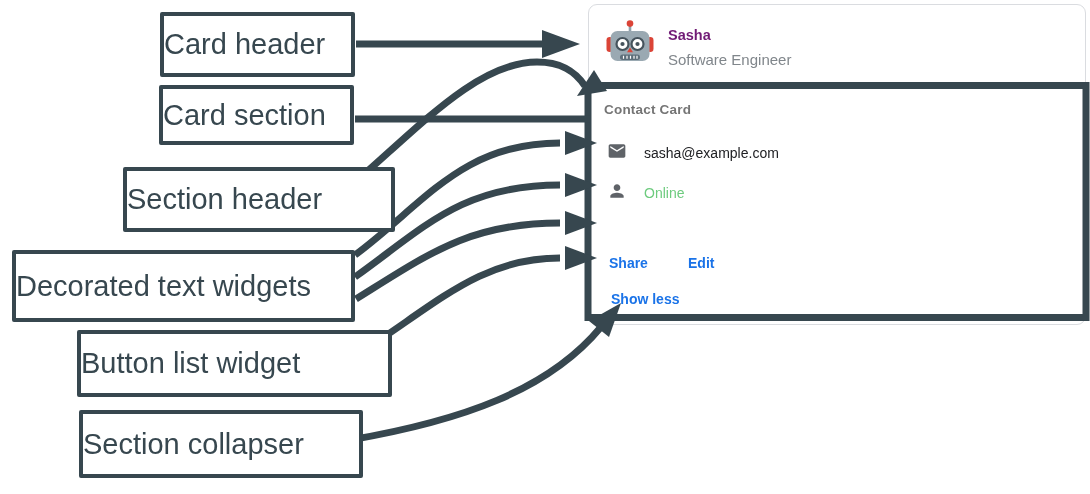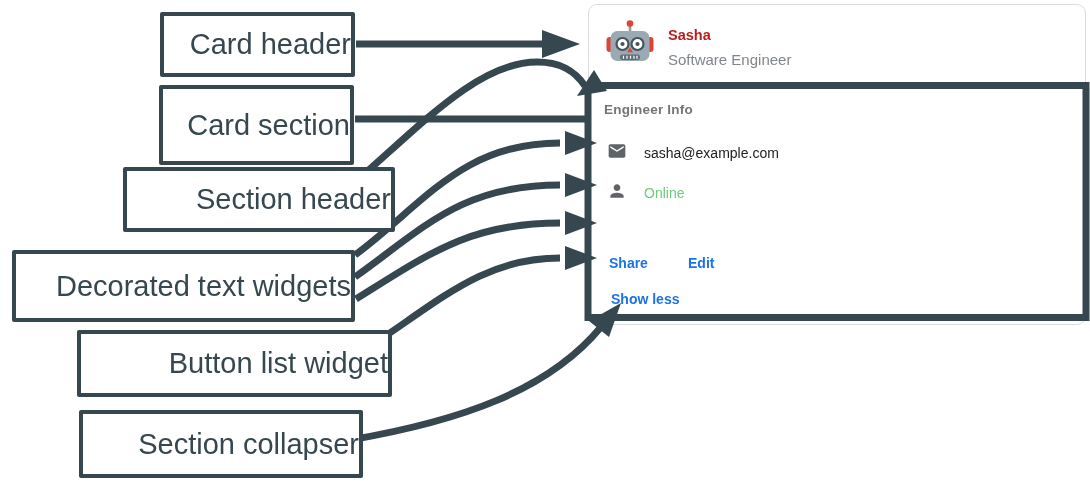--- a/index.html
+++ b/index.html
@@ -3,37 +3,37 @@
 <meta charset="utf-8">
 <style>
   html,body{margin:0;padding:0;background:#ffffff;}
   body{font-family:"Liberation Sans","DejaVu Sans",sans-serif;}
   .stage{position:relative;width:1090px;height:494px;background:#ffffff;overflow:hidden;}
 
   
   .label-box{
     position:absolute;box-sizing:border-box;
     border:4px solid #37474F;border-radius:2px;background:#ffffff;
-    display:flex;align-items:center;justify-content:flex-end;
+    display:flex;align-items:center;justify-content:flex-start;
     font-size:29px;color:#37474F;letter-spacing:0;white-space:nowrap;
   }
 
   
   svg.overlay{position:absolute;left:0;top:0;width:1090px;height:494px;pointer-events:none;}
   .arrow{stroke:#37474F;stroke-width:7;fill:none;}
   .ahead{fill:#37474F;stroke:none;}
   .section-highlight{stroke:#37474F;stroke-width:7;fill:none;}
 
   
   .card{
     position:absolute;left:588px;top:4px;width:498px;height:321px;box-sizing:border-box;
     background:#ffffff;border:1px solid #DADCE0;border-radius:9px;
   }
   .avatar{position:absolute;left:16px;top:13px;width:50px;height:50px;}
-  .card-name{position:absolute;left:79px;top:22px;font-size:14.5px;font-weight:700;color:#b91c1c;}
+  .card-name{position:absolute;left:79px;top:22px;font-size:14.5px;font-weight:700;color:#701a75;}
   .card-subtitle{position:absolute;left:79px;top:46px;font-size:15px;color:#80868B;text-align:center;}
   .section-title{position:absolute;left:15px;top:97px;font-size:13.5px;font-weight:700;color:#757575;letter-spacing:.2px;}
   .row{position:absolute;left:0;height:20px;display:flex;align-items:flex-end;}
   .row .ricon{width:20px;height:20px;margin-left:18px;display:inline-flex;align-items:center;justify-content:center;}
   .row .rtext{margin-left:17px;font-size:14px;color:#202124;}
   .row .rtext.green{color:#6DCB7E;}
   .link{font-size:14px;font-weight:700;color:#1A73E8;cursor:pointer;white-space:nowrap;text-align:right;}
   .btn-share{position:absolute;left:20px;top:250px;}
   .btn-edit{position:absolute;left:99px;top:250px;}
   .btn-collapse{position:absolute;left:22px;top:278px;margin-top:8px;}
@@ -56,21 +56,21 @@
       <circle cx="17.5" cy="26" r="2.1" fill="#46535C"></circle>
       <circle cx="32.5" cy="26" r="2.1" fill="#46535C"></circle>
       <path d="M25 29.5 l3 4.8 h-6 z" fill="#DB4437"></path>
       <rect x="15" y="36.5" width="20" height="5.5" rx="2.7" fill="#5D6E79"></rect>
       <path d="M18.5 37.8v3 M22 37.8v3 M25.5 37.8v3 M29 37.8v3 M32 37.8v3" stroke="#FFFFFF" stroke-width="1.2"></path>
     </svg>
 
     <div class="card-name">Sasha</div>
     <div class="card-subtitle">Software Engineer</div>
 
-    <div class="section-title">Engineer Info</div>
+    <div class="section-title">Contact Card</div>
 
     <div class="row" style="top:136px">
       <span class="ricon">
         <svg width="20" height="20" viewBox="0 0 24 24" fill="#5F6368">
             <path d="M20 4H4c-1.1 0-2 .9-2 2v12c0 1.1.9 2 2 2h16c1.1 0 2-.9 2-2V6c0-1.1-.9-2-2-2zm0 4-8 5-8-5V6l8 5 8-5v2z"></path>
           </svg>
       </span>
       <span class="rtext">sasha@example.com</span>
     </div>
 
@@ -128,21 +128,21 @@
     <g>
       <path class="arrow" d="M350 440 C460 421 548 391 601 327"></path>
       <polygon class="ahead" points="621,303 609,337 589,321"></polygon>
     </g>
   </svg>
 
   <div class="label-box" style="left:160px;top:12px;width:195px;height:65px">
     <span>Card header</span>
   </div>
 
-  <div class="label-box" style="left:159px;top:85px;width:195px;height:80px">
+  <div class="label-box" style="left:159px;top:85px;width:195px;height:60px">
     <span>Card section</span>
   </div>
 
   <div class="label-box" style="left:123px;top:167px;width:272px;height:65px">
     <span>Section header</span>
   </div>
 
   <div class="label-box" style="left:12px;top:250px;width:343px;height:72px">
     <span>Decorated text widgets</span>
   </div>

